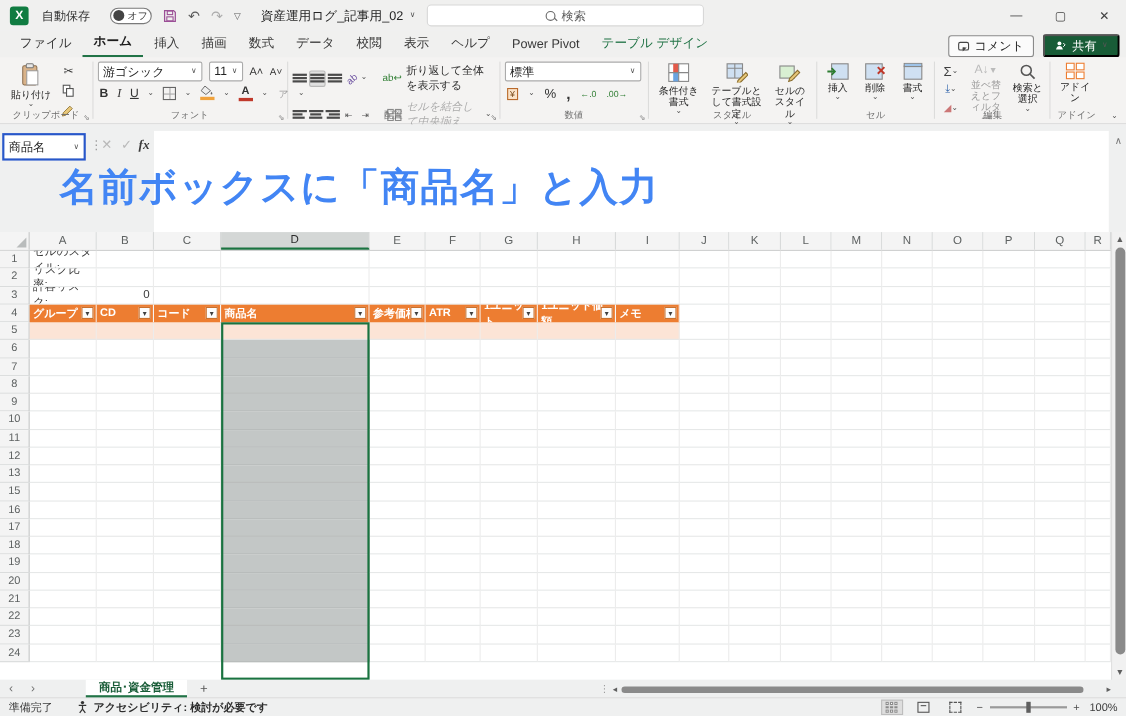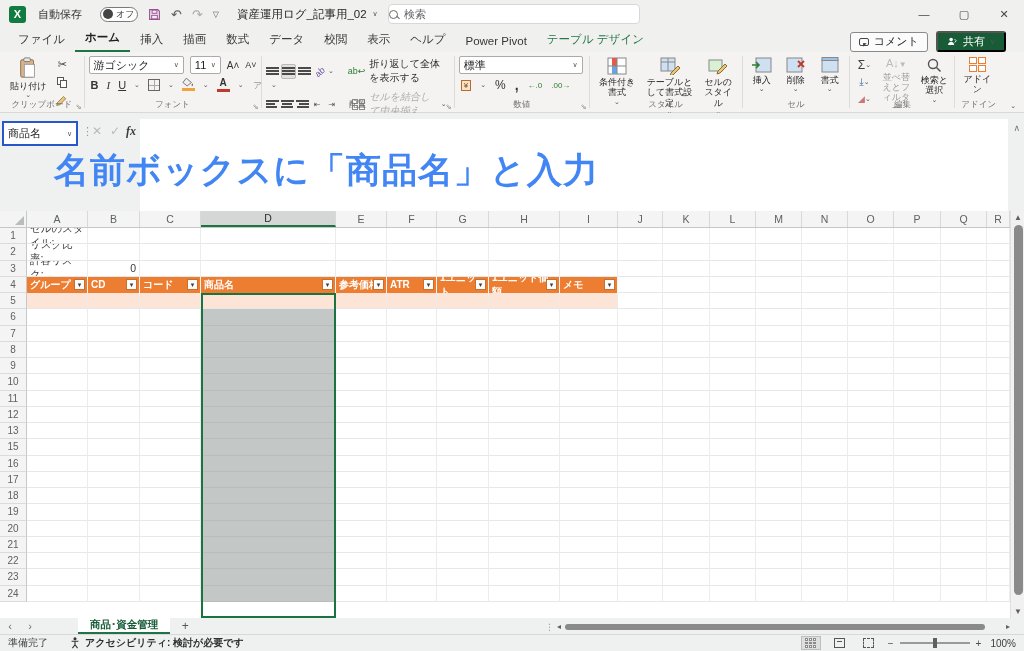--- a/index.html
+++ b/index.html
@@ -15,36 +15,36 @@
   .autosave { display:flex; align-items:flex-start; gap:18px; margin-left:12px; color:#333; }
   .toggle { width:38px; height:15px; border:1px solid #7a7a7a; border-radius:8px; background:#fff;
             display:flex; align-items:center; gap:3px; padding:0 2px; }
   .toggle-knob { width:10px; height:10px; border-radius:50%; background:#444; }
   .toggle-text { font-size:9px; color:#333; }
   .qat-btn { margin-left:10px; color:#5a5a5a; font-size:13px; background:none; border:none; cursor:default; }
   .qat-btn.disabled { color:#b9b9b9; }
   .save-glyph { color:#9b4f96; }
   .filename { margin-left:18px; color:#252525; font-size:11.5px; display:flex; gap:6px; align-items:center;}
   .search-box { position:absolute; left:388px; top:4px; width:252px; height:20px; background:#fff;
-                border:1px solid #d8d8d8; border-radius:4px; display:flex; align-items:center; 
+                border:1px solid #d8d8d8; border-radius:4px; display:flex; align-items:center; justify-content:center;
                 gap:6px; color:#5f5f5f; }
   .mag { width:9px; height:9px; border:1.4px solid #6a6a6a; border-radius:50%; position:relative; }
   .mag::after { content:""; position:absolute; width:4px; height:1.4px; background:#6a6a6a;
                 transform:rotate(45deg); right:-3px; bottom:-1px; }
   .wincontrols { position:absolute; right:0; top:0; height:28px; display:flex; }
   .winbtn { width:40px; height:28px; display:flex; align-items:center; justify-content:center;
             color:#444; font-size:11px; }
 
   
   .tabrow { position:absolute; left:0; top:28px; width:1024px; height:24px; background:#f0f0ef;
             display:flex; align-items:flex-end; padding-left:8px; }
   .rtab { padding:4px 10px 5px; color:#383838; font-size:11.5px; white-space:nowrap; }
   .rtab.active { font-weight:bold; color:#1d1d1d; border-bottom:2.5px solid #217346; }
   .rtab.contextual { color:#217346; }
-  .tabrow-right { position:absolute; right:18px; top:31px; display:flex; gap:8px; align-items:center; }
+  .tabrow-right { position:absolute; right:6px; top:31px; display:flex; gap:8px; align-items:center; }
   .comment-btn { border:1px solid #8a8a8a; border-radius:3px; background:#fbfbfb; height:20px;
                  padding:0 8px; display:flex; align-items:center; gap:5px; font-size:11px; color:#222; }
   .bubble { width:10px; height:8px; border:1.2px solid #444; border-radius:2px; position:relative; }
   .bubble::after { content:""; position:absolute; left:2px; bottom:-3px; border:3px solid transparent;
                    border-top-color:#444; border-left-color:#444; transform:scale(.6); }
   .share-btn { background:#185c37; color:#fff; border-radius:3px; height:21px; padding:0 9px;
                display:flex; align-items:center; gap:5px; font-size:11px; }
 
   
   .ribbon { position:absolute; left:0; top:52px; width:1024px; height:61px; background:#f4f3f2;

